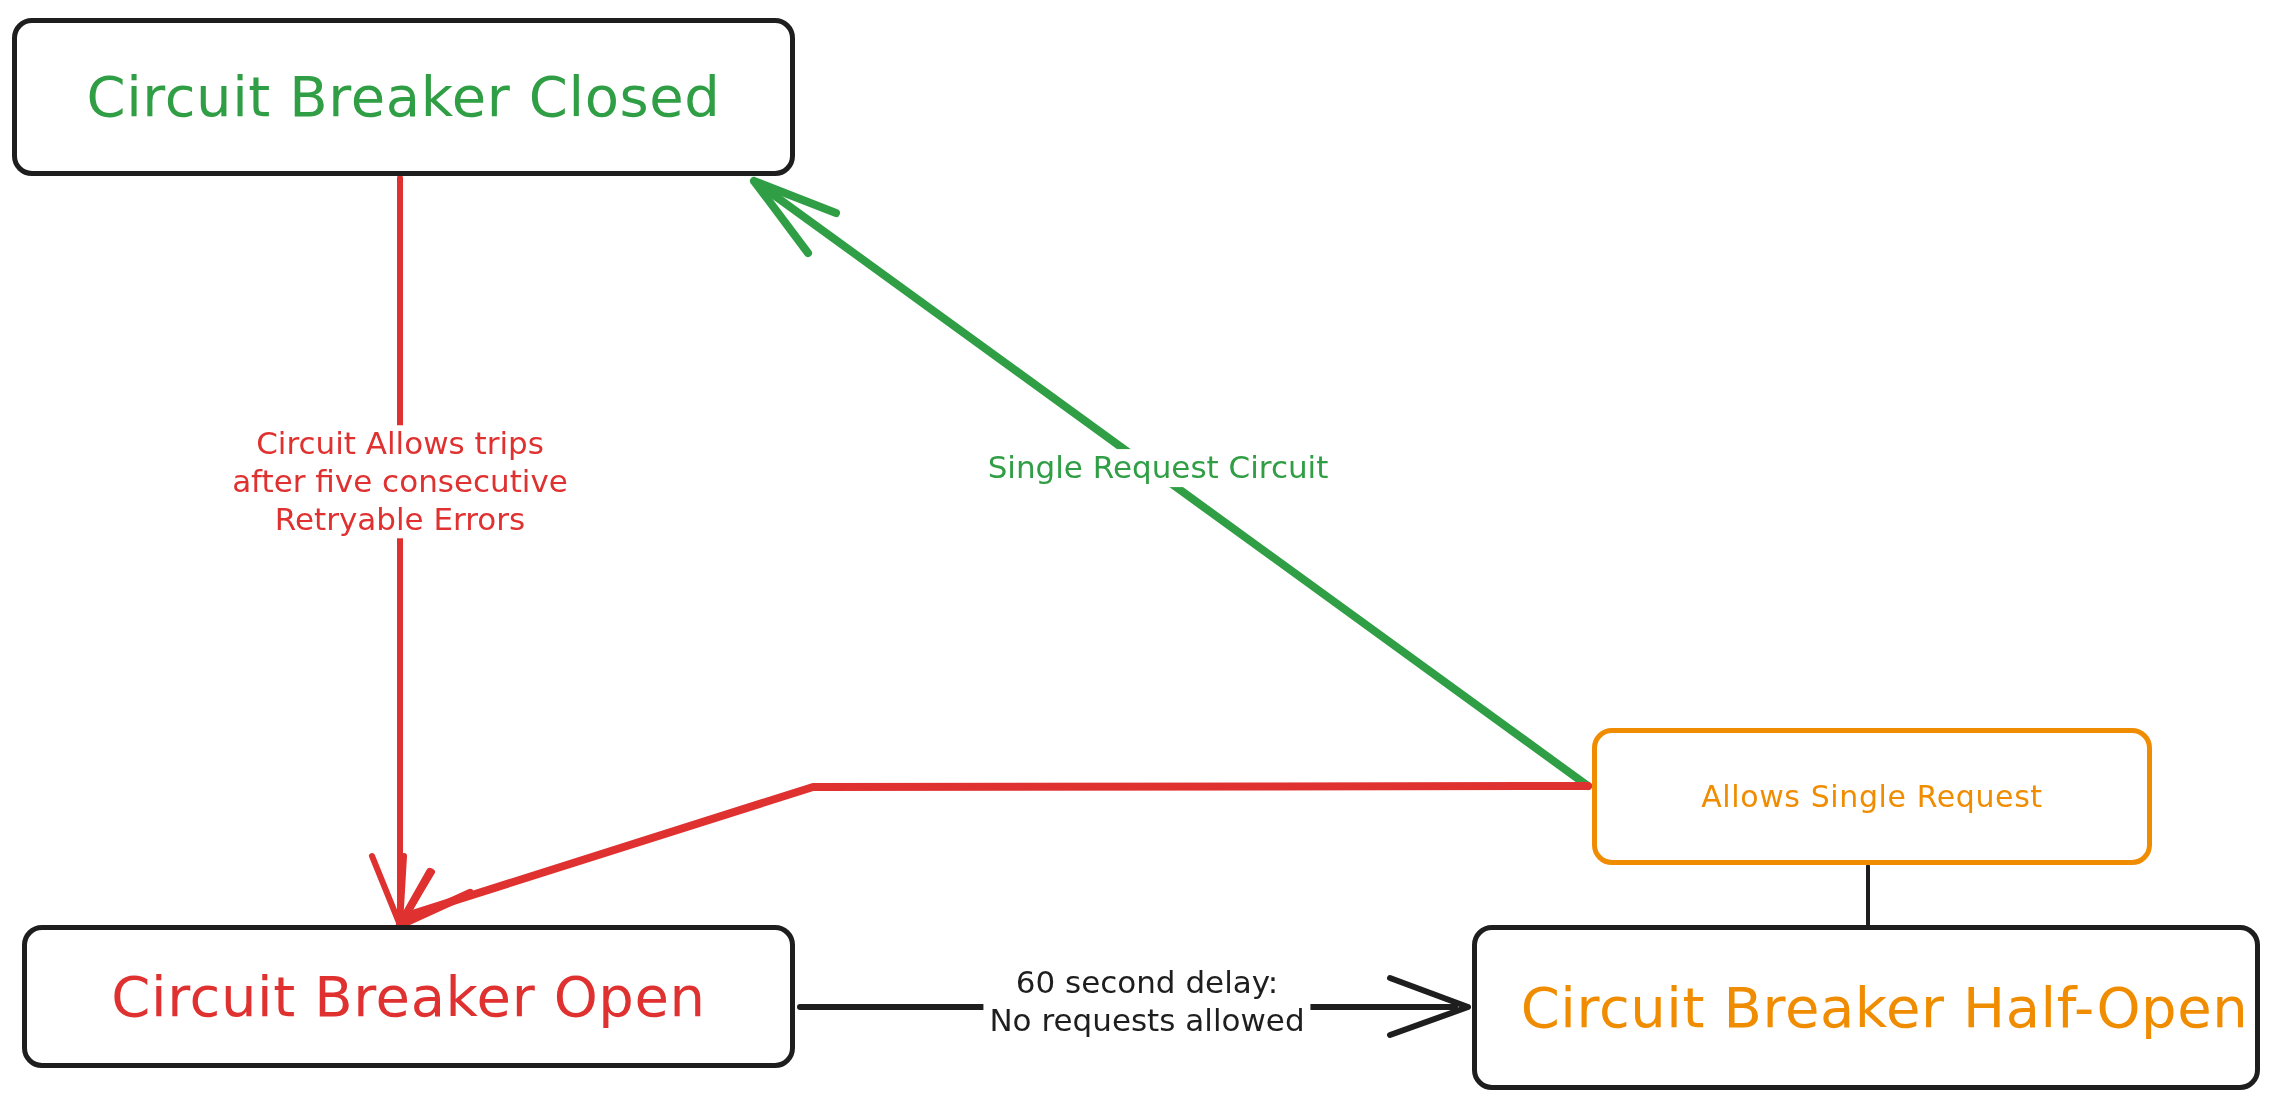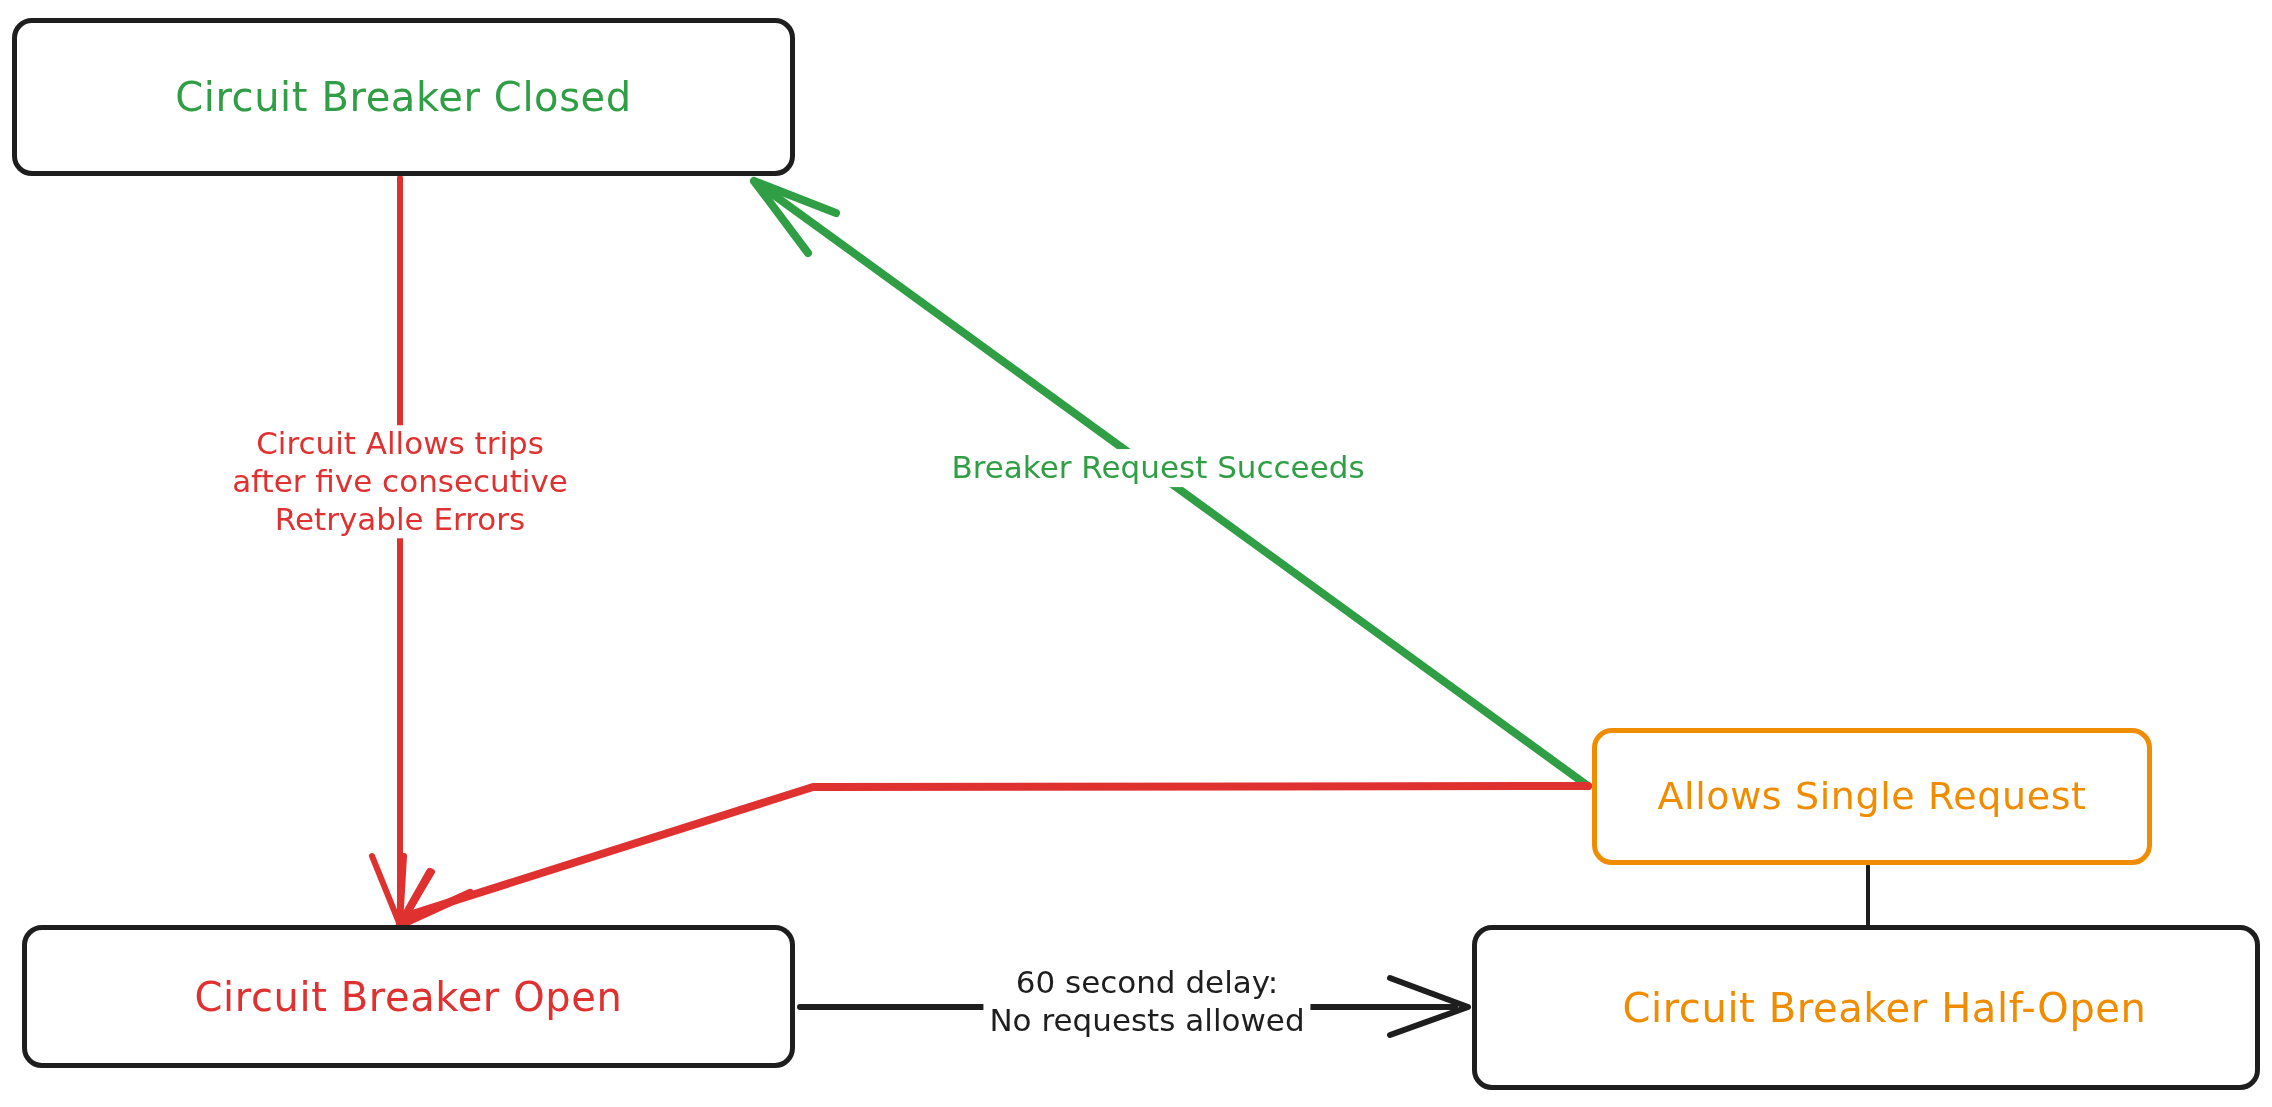--- a/index.html
+++ b/index.html
@@ -44,22 +44,22 @@
     border-radius: 20px;
   }
   .node-label {
     font-family: "DejaVu Sans", sans-serif;
     font-weight: 400;
     letter-spacing: 0.6px;
     line-height: 1.1;
     white-space: nowrap;
     user-select: none;
   }
-  .lbl-xl { font-size: 40px; }
-  .lbl-lg { font-size: 38px; }
+  .lbl-xl { font-size: 56px; }
+  .lbl-lg { font-size: 30px; }
   .edge-label {
     position: absolute;
     font-family: "DejaVu Sans", sans-serif;
     font-size: 31px;
     line-height: 1.22;
     text-align: center;
     white-space: pre;
     background: #ffffff;
     padding: 0 6px;
     user-select: none;
@@ -116,19 +116,19 @@
   </div>
 
   <div class="node-box node-orange" style="left:1592px; top:728px; width:560px; height:137px;">
     <span class="node-label lbl-lg c-orange">Allows Single Request</span>
   </div>
 
   <div class="edge-label c-red" style="left:400px; top:482px; transform:translate(-50%,-50%);">Circuit Allows trips
 after five consecutive
 Retryable Errors</div>
 
-  <div class="edge-label c-green" style="left:1158px; top:468px; transform:translate(-50%,-50%);">Breaker Request Succeeds</div>
+  <div class="edge-label c-green" style="left:1158px; top:468px; transform:translate(-50%,-50%);">Single Request Circuit</div>
 
 
   <div class="edge-label c-black" style="left:1147px; top:1002px; transform:translate(-50%,-50%);">60 second delay:
 No requests allowed</div>
 
 </div>
 
 </body></html>

